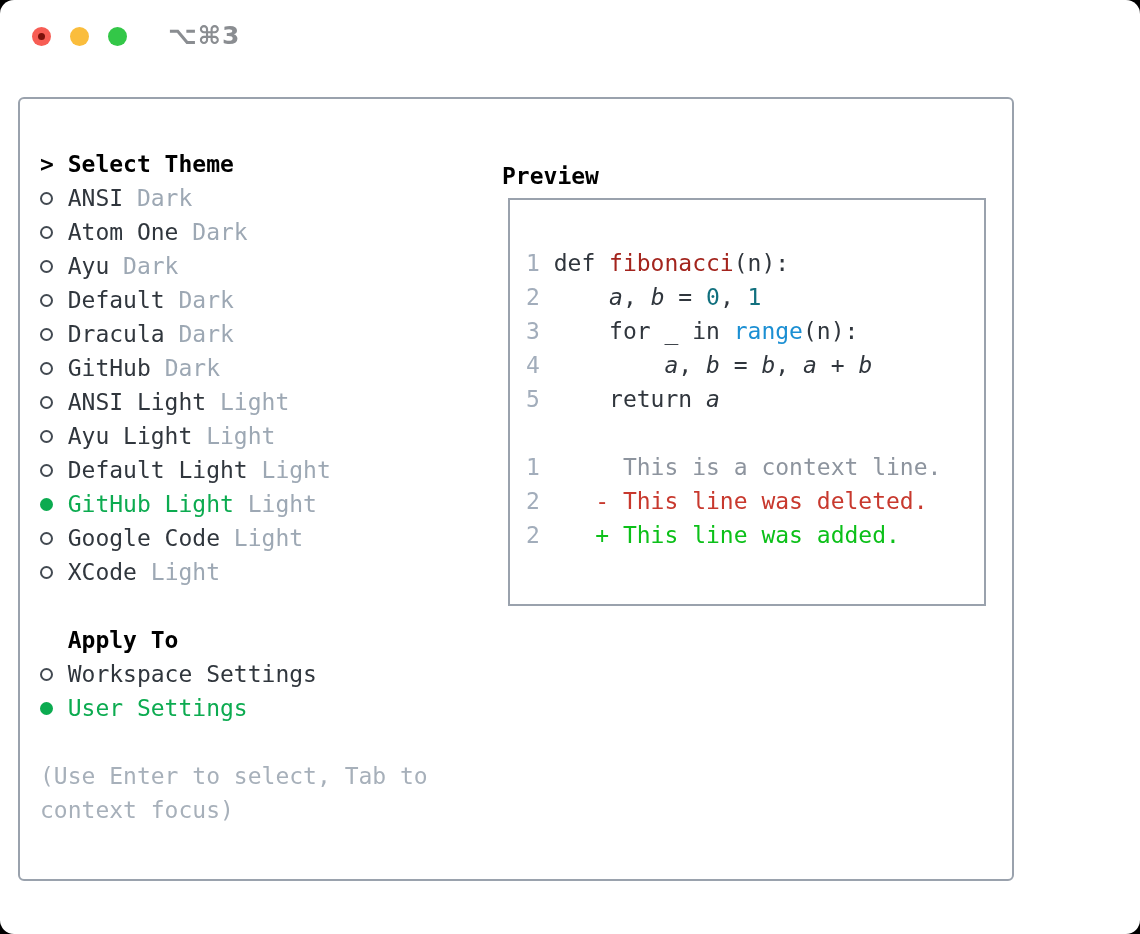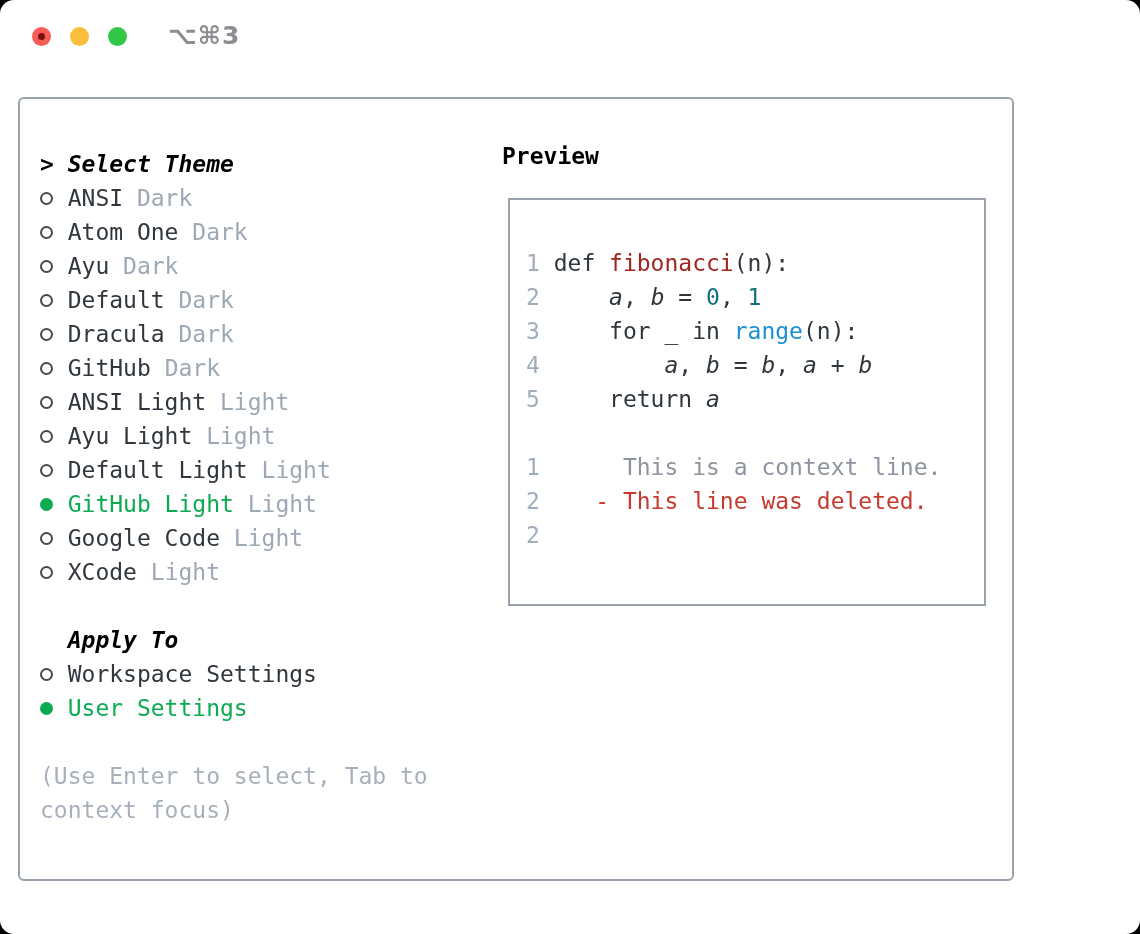--- a/index.html
+++ b/index.html
@@ -25,30 +25,30 @@
   .tl.green{background:var(--traffic-green);}
   .shortcut{position:absolute;left:168px;top:21px;font-family:"DejaVu Sans","Liberation Sans",sans-serif;
     font-weight:bold;font-size:25px;color:var(--titlebar-gray);letter-spacing:1px;}
   
   .panel{position:absolute;left:18px;top:97px;width:996px;height:784px;
     border:2px solid var(--border-gray);border-radius:6px;background:#fff;}
   .left-col{position:absolute;left:20px;top:48px;}
   .row{display:flex;align-items:center;height:34px;font-size:23px;white-space:pre;}
   .marker{width:2ch;display:flex;align-items:center;flex:none;}
   .prompt{font-weight:bold;color:#000;}
-  .title-text{font-weight:bold;color:#000;font-style:italic;}
+  .title-text{font-weight:bold;color:#000;}
   .bullet{width:13px;height:13px;border-radius:50%;border:2px solid #434a52;background:transparent;}
   .bullet.on{background:var(--accent-green);border-color:var(--accent-green);}
   .label{color:var(--text-dark);white-space:pre;}
   .label.sel{color:var(--accent-green);}
   .tag{color:var(--tag-gray);margin-left:1ch;white-space:pre;}
   .apply-header{margin-top:34px;text-align:center;}
   .hint{margin-top:34px;width:398px;font-size:23px;line-height:34px;color:var(--hint-gray);}
   
-  .preview-title{position:absolute;left:482px;top:40px;height:34px;display:flex;align-items:center;
+  .preview-title{position:absolute;left:482px;top:60px;height:34px;display:flex;align-items:center;
     font-size:23px;font-weight:bold;color:#000;}
   .preview-box{position:absolute;left:488px;top:99px;width:478px;height:408px;
     border:2px solid var(--border-gray);background:#fff;padding:46px 16px 0 16px;overflow:hidden;}
   .code-line{display:flex;height:34px;align-items:center;font-size:23px;white-space:pre;}
   .ln{width:2ch;flex:none;color:var(--line-number);}
   .seg-plain{color:var(--text-dark);}
   .seg-func{color:var(--function-red);}
   .seg-builtin{color:var(--builtin-blue);}
   .seg-num{color:var(--number-teal);}
   .seg-var{color:var(--text-dark);font-style:italic;}
@@ -115,18 +115,18 @@
       <div id="code-lines">
           <div class="code-line"><span class="ln">1</span><span class="seg-plain">def </span><span class="seg-func">fibonacci</span><span class="seg-plain">(n):</span></div>
           <div class="code-line"><span class="ln">2</span><span class="seg-plain">    </span><span class="seg-var">a</span><span class="seg-plain">, </span><span class="seg-var">b</span><span class="seg-plain"> = </span><span class="seg-num">0</span><span class="seg-plain">, </span><span class="seg-num">1</span></div>
           <div class="code-line"><span class="ln">3</span><span class="seg-plain">    for _ in </span><span class="seg-builtin">range</span><span class="seg-plain">(n):</span></div>
           <div class="code-line"><span class="ln">4</span><span class="seg-plain">        </span><span class="seg-var">a</span><span class="seg-plain">, </span><span class="seg-var">b</span><span class="seg-plain"> = </span><span class="seg-var">b</span><span class="seg-plain">, </span><span class="seg-var">a</span><span class="seg-plain"> + </span><span class="seg-var">b</span></div>
           <div class="code-line"><span class="ln">5</span><span class="seg-plain">    return </span><span class="seg-var">a</span></div>
         </div>
       <div id="diff-lines">
           <div class="code-line"><span class="ln">1</span><span class="seg-context">     This is a context line.</span></div>
           <div class="code-line"><span class="ln">2</span><span class="seg-deleted">   - This line was deleted.</span></div>
-          <div class="code-line"><span class="ln">2</span></div>
+          <div class="code-line"><span class="ln">2</span><span class="seg-added">   + This line was added.</span></div>
         </div>
     </div>
 
   </div>
 </div>
 
 </body></html>

